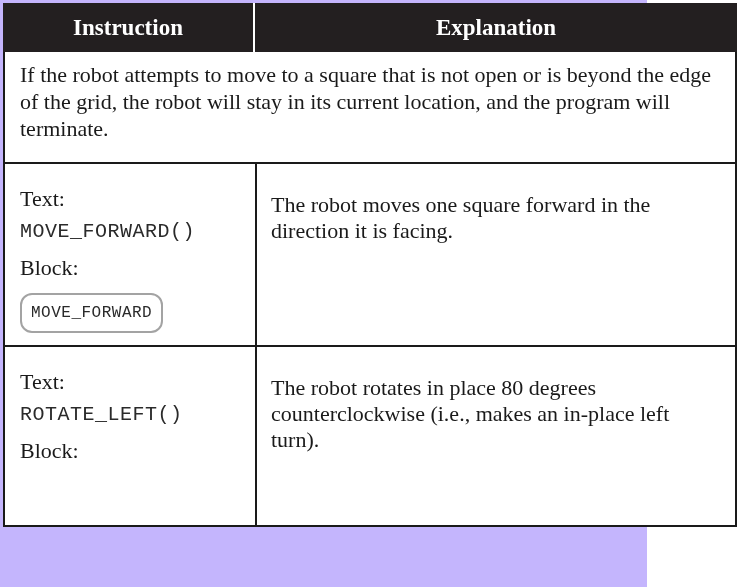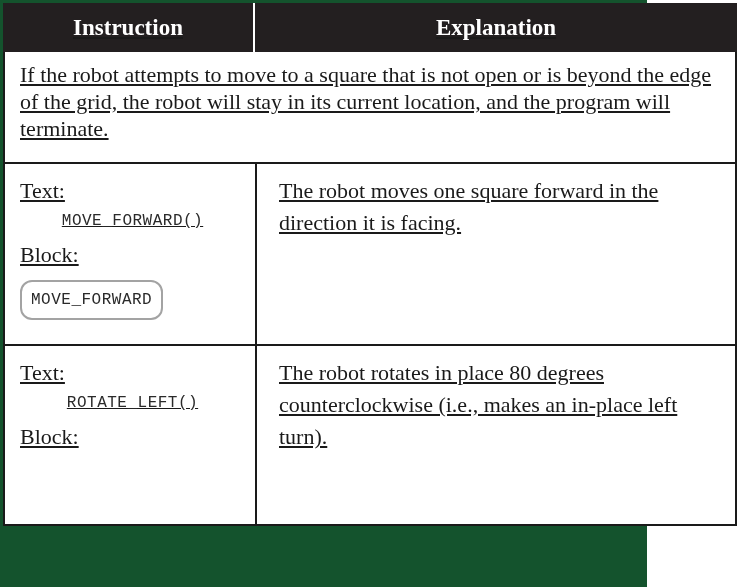--- a/index.html
+++ b/index.html
@@ -4,26 +4,25 @@
 <style>
   html, body {
     margin: 0;
     padding: 0;
     background: #ffffff;
   }
   .page {
     position: relative;
     width: 647px;
     height: 587px;
-    background: #14532d;
+    background: #c4b5fd;
     box-sizing: border-box;
     padding: 3px;
     font-family: "Liberation Serif", serif;
     color: #1a1a1a;
-    text-decoration: underline;
   }
   .tbl {
     width: 734px;
   }
   .row { display: flex; box-sizing: border-box; }
 
   
   .header-row {
     background: #231f20;
     height: 49px;
@@ -72,40 +71,38 @@
     border-left: 2px solid #1a1a1a;
     border-right: 2px solid #1a1a1a;
     border-bottom: 2px solid #1a1a1a;
     background: #ffffff;
   }
   .body-row.move { min-height: 182px; }
   .body-row.rotate { min-height: 180px; }
   .instr-cell {
     box-sizing: border-box;
     border-right: 2px solid #1a1a1a;
-    padding: 12px 10px 12px 15px;
+    padding: 20px 10px 12px 15px;
   }
   .expl-cell {
     box-sizing: border-box;
-    padding: 11px 22px 11px 14px;
+    padding: 28px 22px 11px 14px;
     font-size: 22px;
-    line-height: 32px;
-    margin-left: 8px;
+    line-height: 26px;
   }
   .lbl {
     font-size: 22px;
     margin: 2px 0 8px 0;
   }
   .code {
     font-family: "Liberation Mono", "DejaVu Sans Mono", monospace;
-    font-size: 16px;
+    font-size: 20px;
     letter-spacing: 0.5px;
     color: #2a2a2a;
     margin: 0 0 12px 0;
-    text-align: center;
   }
   .pill {
     display: inline-block;
     font-family: "Liberation Mono", "DejaVu Sans Mono", monospace;
     font-size: 16px;
     letter-spacing: 0.5px;
     color: #2a2a2a;
     border: 2px solid #a3a3a3;
     border-radius: 12px;
     padding: 9px 9px;

